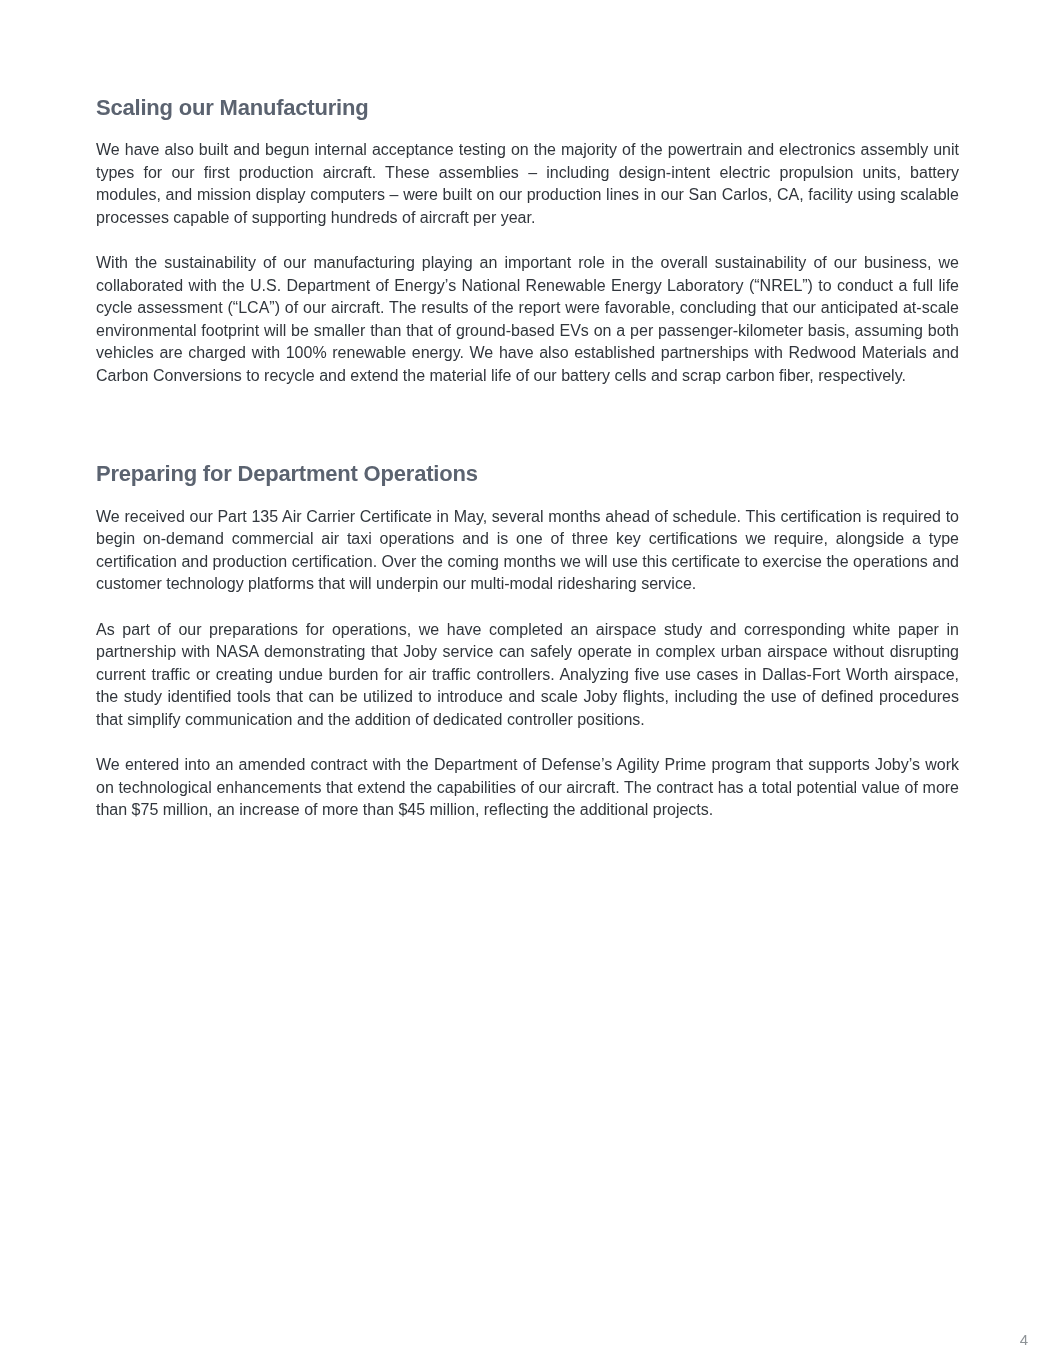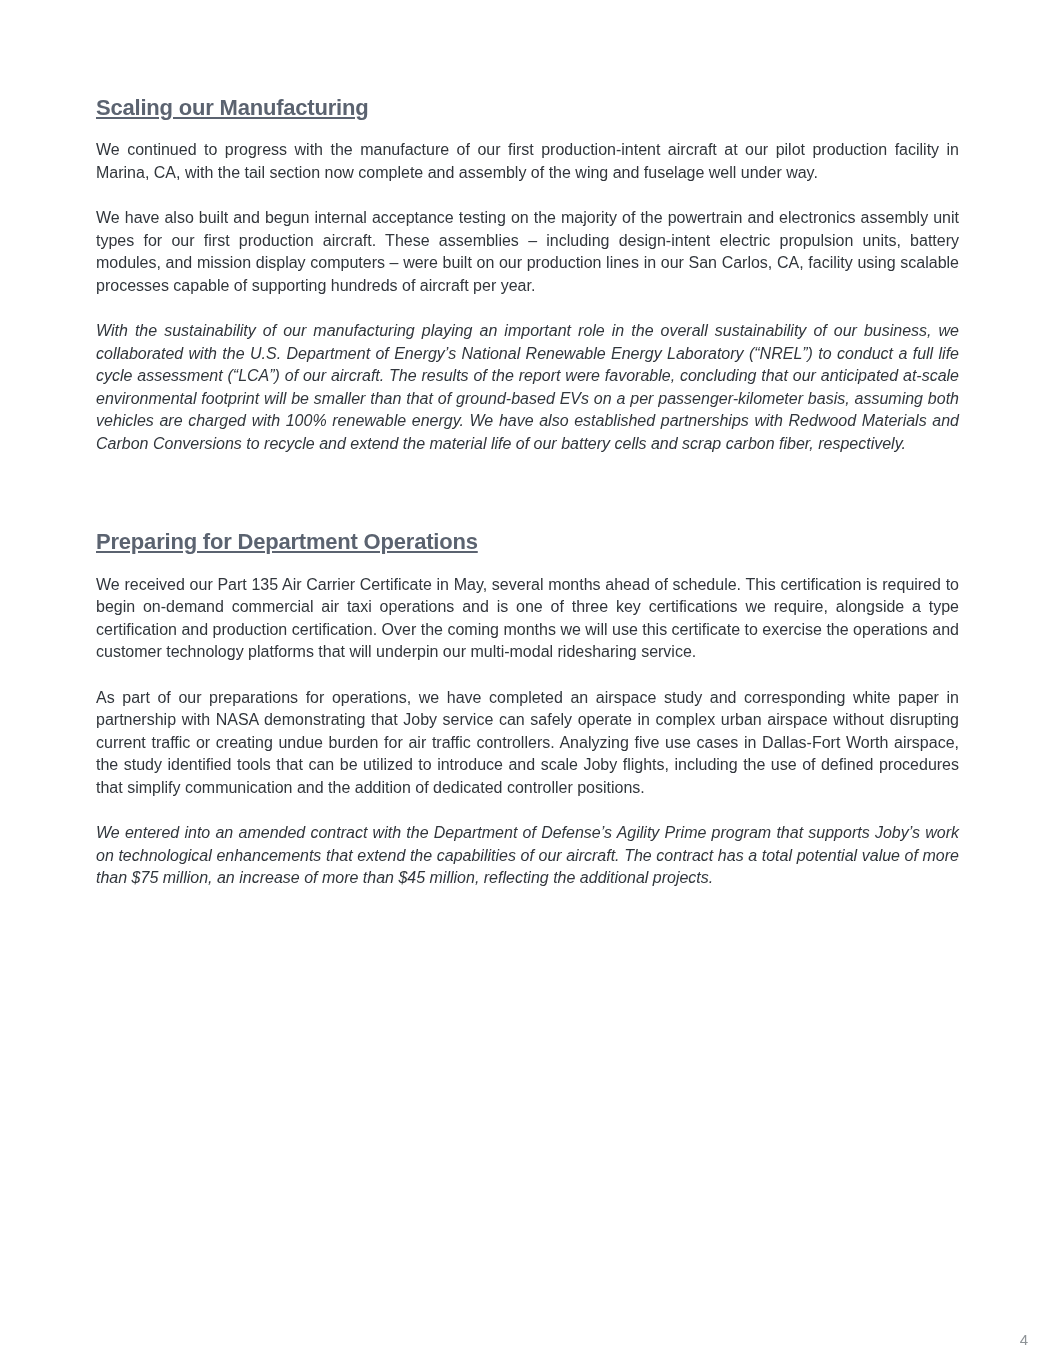--- a/index.html
+++ b/index.html
@@ -22,52 +22,49 @@
   .section + .section {
     margin-top: 74px;
   }
   .section-heading {
     margin: 0 0 18px 0;
     font-size: 22px;
     line-height: 1.2;
     font-weight: 700;
     letter-spacing: -0.2px;
     color: var(--heading-color, #5b6370);
-    text-decoration: underline;
   }
   .paragraph {
     margin: 0 0 23px 0;
     font-size: 16px;
     line-height: 22.5px;
     color: var(--body-color, #31363c);
     text-align: justify;
     text-justify: inter-word;
   }
   .paragraph:last-child {
     margin-bottom: 0;
-    font-style: italic;
   }
   .page-number {
     position: absolute;
     right: 27px;
     bottom: 18px;
     font-size: 15px;
     line-height: 1;
     color: var(--pagenum-color, #8e9397);
   }
 </style>
 </head>
 <body>
 
 <div class="page">
   <main class="content">
 
     <section class="section">
       <h2 class="section-heading">Scaling our Manufacturing</h2>
-      <p class="paragraph">We continued to progress with the manufacture of our first production-intent aircraft at our pilot production facility in Marina, CA, with the tail section now complete and assembly of the wing and fuselage well under way.</p>
       <p class="paragraph">We have also built and begun internal acceptance testing on the majority of the powertrain and electronics assembly unit types for our first production aircraft. These assemblies – including design-intent electric propulsion units, battery modules, and mission display computers – were built on our production lines in our San Carlos, CA, facility using scalable processes capable of supporting hundreds of aircraft per year.</p>
       <p class="paragraph">With the sustainability of our manufacturing playing an important role in the overall sustainability of our business, we collaborated with the U.S. Department of Energy’s National Renewable Energy Laboratory (“NREL”) to conduct a full life cycle assessment (“LCA”) of our aircraft. The results of the report were favorable, concluding that our anticipated at-scale environmental footprint will be smaller than that of ground-based EVs on a per passenger-kilometer basis, assuming both vehicles are charged with 100% renewable energy. We have also established partnerships with Redwood Materials and Carbon Conversions to recycle and extend the material life of our battery cells and scrap carbon fiber, respectively.</p>
     </section>
 
     <section class="section">
       <h2 class="section-heading">Preparing for Department Operations</h2>
       <p class="paragraph">We received our Part 135 Air Carrier Certificate in May, several months ahead of schedule. This certification is required to begin on-demand commercial air taxi operations and is one of three key certifications we require, alongside a type certification and production certification. Over the coming months we will use this certificate to exercise the operations and customer technology platforms that will underpin our multi-modal ridesharing service.</p>
       <p class="paragraph">As part of our preparations for operations, we have completed an airspace study and corresponding white paper in partnership with NASA demonstrating that Joby service can safely operate in complex urban airspace without disrupting current traffic or creating undue burden for air traffic controllers. Analyzing five use cases in Dallas-Fort Worth airspace, the study identified tools that can be utilized to introduce and scale Joby flights, including the use of defined procedures that simplify communication and the addition of dedicated controller positions.</p>
       <p class="paragraph">We entered into an amended contract with the Department of Defense’s Agility Prime program that supports Joby’s work on technological enhancements that extend the capabilities of our aircraft. The contract has a total potential value of more than $75 million, an increase of more than $45 million, reflecting the additional projects.</p>
     </section>

